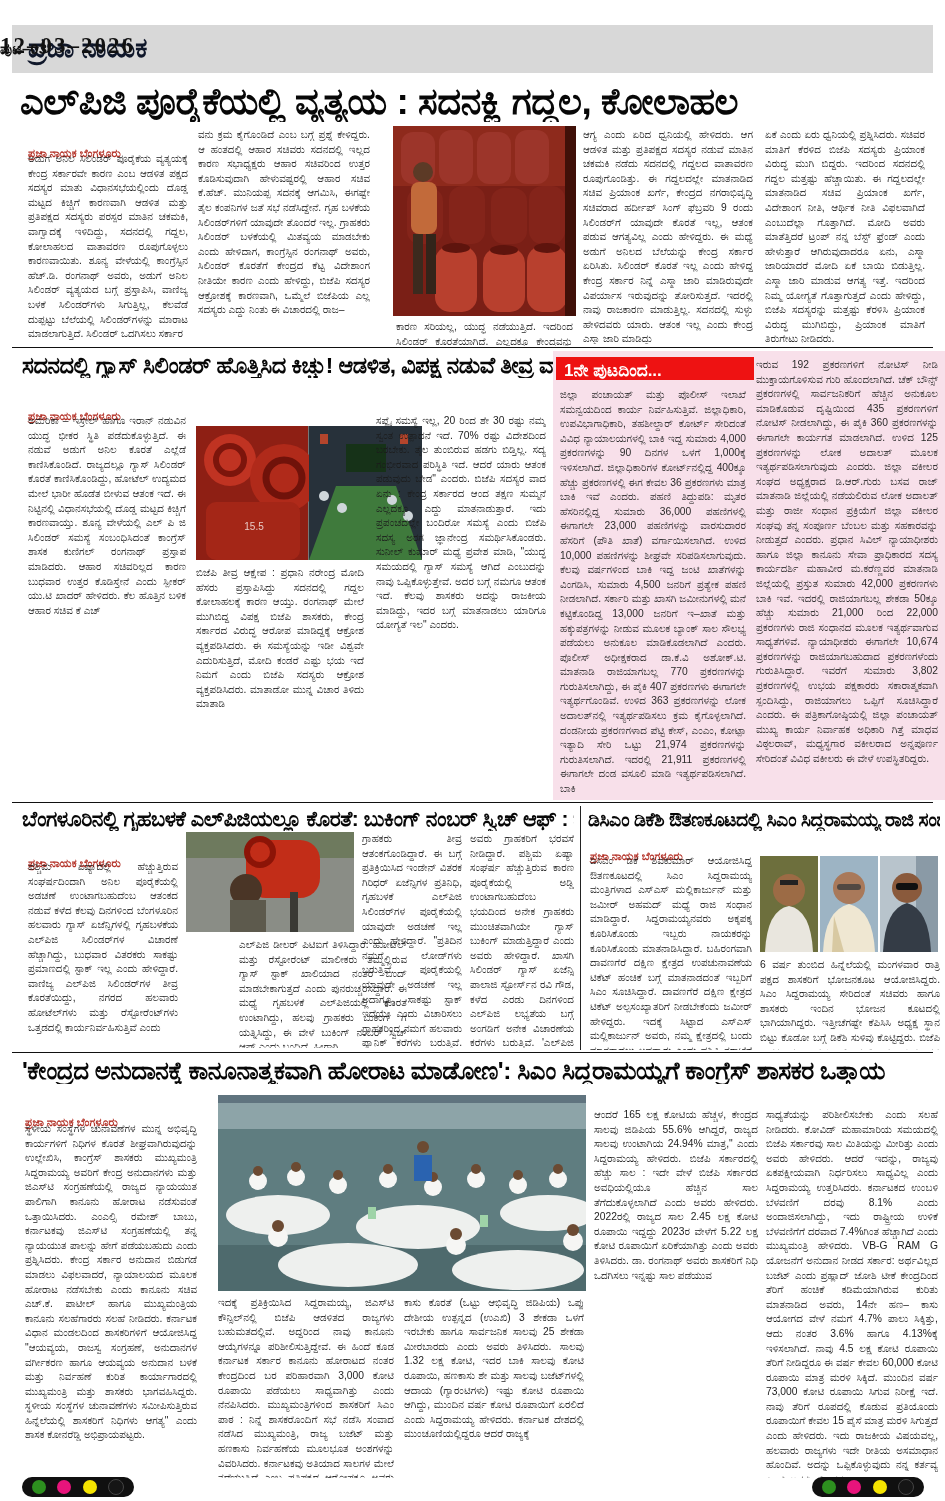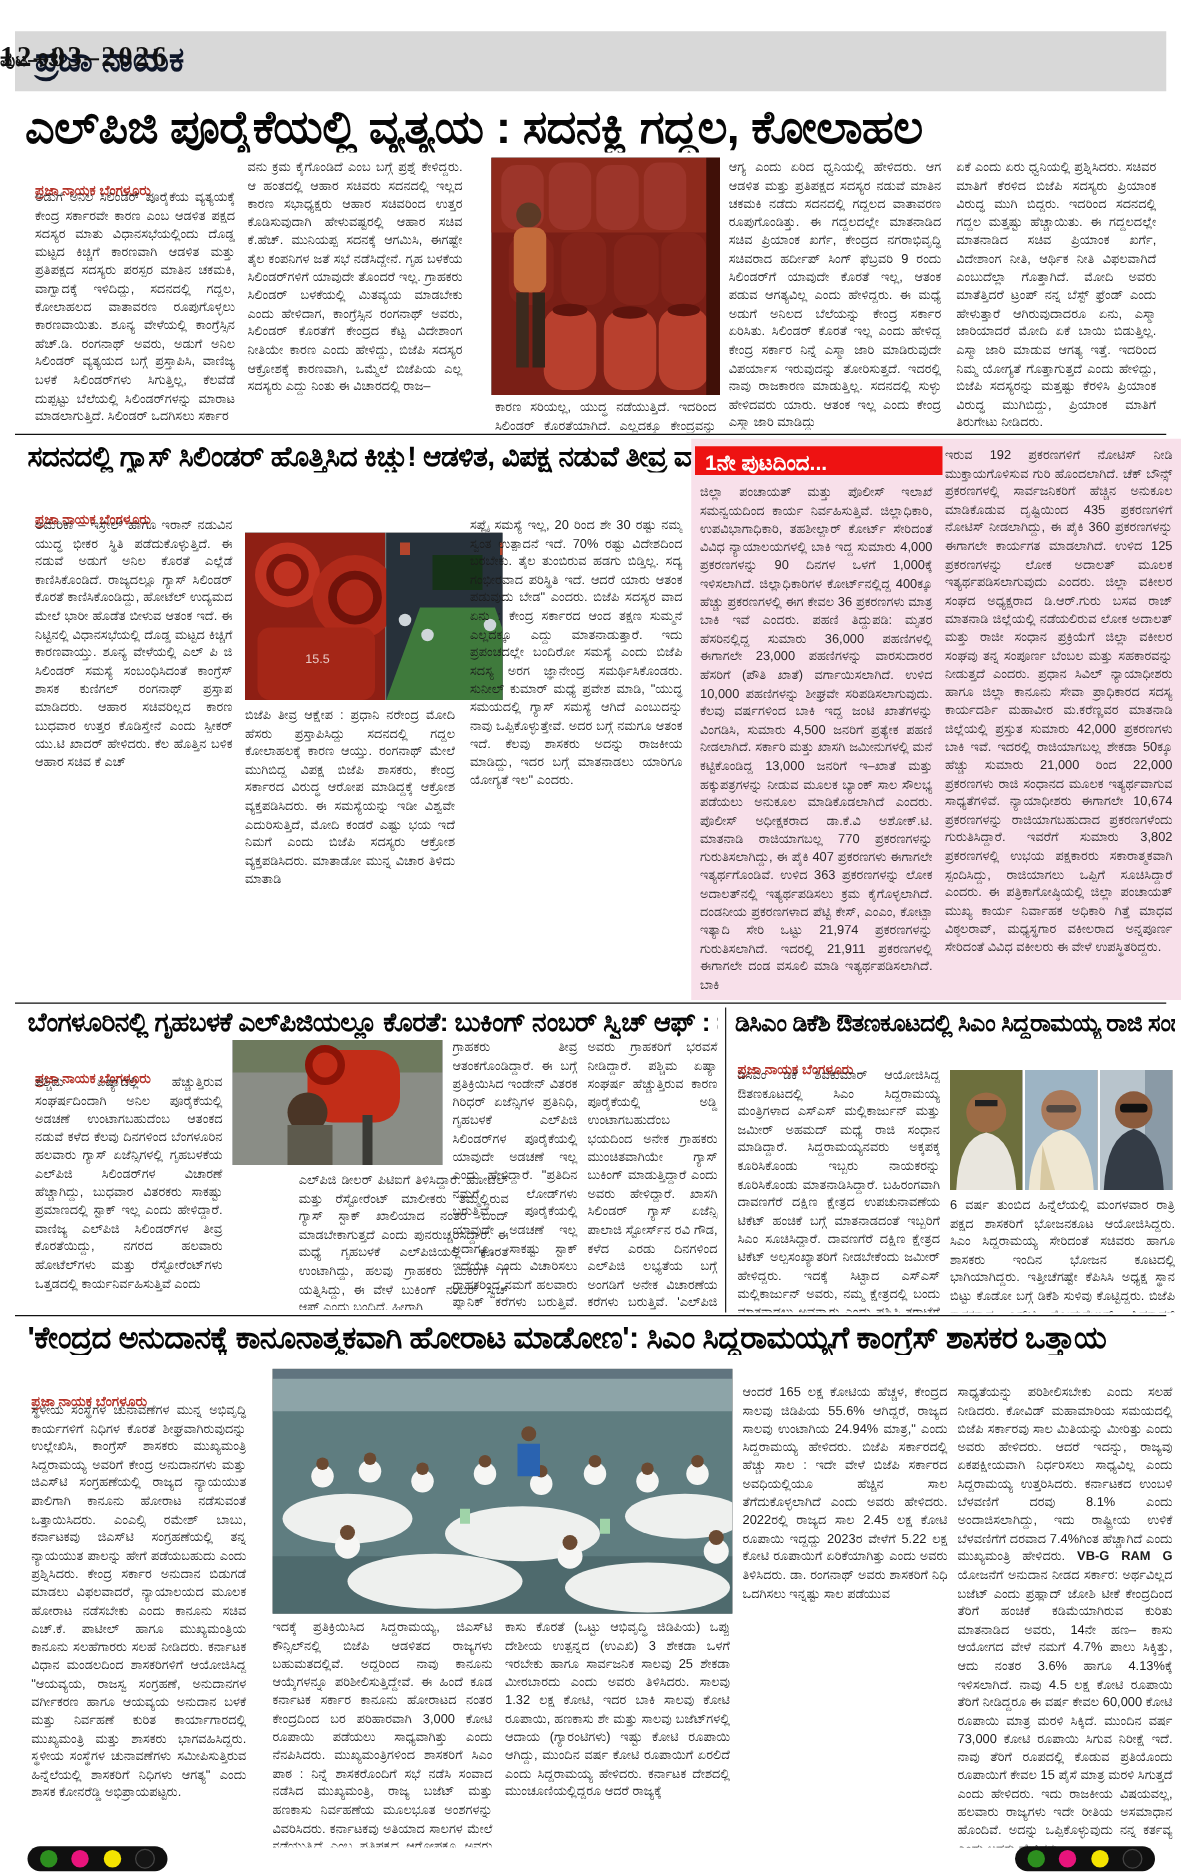--- a/index.html
+++ b/index.html
@@ -32,21 +32,21 @@
   .pinkcol{color:#2a2a2a;}
   
   .photo{overflow:hidden;background:#777;}
   
   .marks{height:20px;width:112px;background:#101010;border-radius:10px;display:flex;
          align-items:center;justify-content:space-around;padding:0 4px;box-sizing:border-box;}
   .dot{width:14px;height:14px;border-radius:50%;display:inline-block;}
   .dot.g{background:#2d8f1f;} .dot.m{background:#e8147c;} .dot.y{background:#f5e400;}
   .dot.k{background:#151515;border:1px solid #444;}
   .vline{background:#222;width:1px;}
-  .inlinebold{font-weight:bold;}
+  .inlinebold{font-weight:normal;}
 </style>
 </head>
 <body>
 
 <div id="page">
 
   <div class="abs" id="band"></div>
   <div class="abs" id="masthead">ಪ್ರಜಾ ನಾಯಕ</div>
   <div class="abs" id="pdate">12–03–2026</div>
   <div class="abs" id="pageno">ಪುಟ–03</div>
@@ -93,21 +93,21 @@
 
   <div class="abs col" style="left:583px;top:128px;width:170px;height:216px;">ಆಗ್ಯ ಎಂದು ಏರಿದ ಧ್ವನಿಯಲ್ಲಿ ಹೇಳಿದರು. ಆಗ ಆಡಳಿತ ಮತ್ತು ಪ್ರತಿಪಕ್ಷದ ಸದಸ್ಯರ ನಡುವೆ ಮಾತಿನ ಚಕಮಕಿ ನಡೆದು ಸದನದಲ್ಲಿ ಗದ್ದಲದ ವಾತಾವರಣ ರೂಪುಗೊಂಡಿತ್ತು. ಈ ಗದ್ದಲದಲ್ಲೇ ಮಾತನಾಡಿದ ಸಚಿವ ಪ್ರಿಯಾಂಕ ಖರ್ಗೆ, ಕೇಂದ್ರದ ನಗರಾಭಿವೃದ್ಧಿ ಸಚಿವರಾದ ಹರ್ದೀಪ್ ಸಿಂಗ್ ಫೆಬ್ರವರಿ 9 ರಂದು ಸಿಲಿಂಡರ್‌ಗೆ ಯಾವುದೇ ಕೊರತೆ ಇಲ್ಲ, ಆತಂಕ ಪಡುವ ಆಗತ್ಯವಿಲ್ಲ ಎಂದು ಹೇಳಿದ್ದರು. ಈ ಮಧ್ಯೆ ಅಡುಗೆ ಅನಿಲದ ಬೆಲೆಯನ್ನು ಕೇಂದ್ರ ಸರ್ಕಾರ ಏರಿಸಿತು. ಸಿಲಿಂಡರ್ ಕೊರತೆ ಇಲ್ಲ ಎಂದು ಹೇಳಿದ್ದ ಕೇಂದ್ರ ಸರ್ಕಾರ ನಿನ್ನೆ ಎಸ್ಮಾ ಜಾರಿ ಮಾಡಿರುವುದೇ ವಿಪರ್ಯಾಸ ಇರುವುದನ್ನು ತೋರಿಸುತ್ತದೆ. ಇದರಲ್ಲಿ ನಾವು ರಾಜಕಾರಣ ಮಾಡುತ್ತಿಲ್ಲ. ಸದನದಲ್ಲಿ ಸುಳ್ಳು ಹೇಳಿದವರು ಯಾರು. ಆತಂಕ ಇಲ್ಲ ಎಂದು ಕೇಂದ್ರ ಎಸ್ಮಾ ಜಾರಿ ಮಾಡಿದ್ದು</div>
   <div class="abs col" style="left:765px;top:128px;width:160px;height:216px;">ಏಕೆ ಎಂದು ಏರು ಧ್ವನಿಯಲ್ಲಿ ಪ್ರಶ್ನಿಸಿದರು. ಸಚಿವರ ಮಾತಿಗೆ ಕೆರಳಿದ ಬಿಜೆಪಿ ಸದಸ್ಯರು ಪ್ರಿಯಾಂಕ ವಿರುದ್ಧ ಮುಗಿ ಬಿದ್ದರು. ಇದರಿಂದ ಸದನದಲ್ಲಿ ಗದ್ದಲ ಮತ್ತಷ್ಟು ಹೆಚ್ಚಾಯಿತು. ಈ ಗದ್ದಲದಲ್ಲೇ ಮಾತನಾಡಿದ ಸಚಿವ ಪ್ರಿಯಾಂಕ ಖರ್ಗೆ, ವಿದೇಶಾಂಗ ನೀತಿ, ಆರ್ಥಿಕ ನೀತಿ ವಿಫಲವಾಗಿದೆ ಎಂಬುದೆಲ್ಲಾ ಗೊತ್ತಾಗಿದೆ. ಮೋದಿ ಅವರು ಮಾತೆತ್ತಿದರೆ ಟ್ರಂಪ್ ನನ್ನ ಬೆಸ್ಟ್ ಫ್ರೆಂಡ್ ಎಂದು ಹೇಳುತ್ತಾರೆ ಆಗಿರುವುದಾದರೂ ಏನು, ಎಸ್ಮಾ ಜಾರಿಯಾದರೆ ಮೋದಿ ಏಕೆ ಬಾಯಿ ಬಿಡುತ್ತಿಲ್ಲ. ಎಸ್ಮಾ ಜಾರಿ ಮಾಡುವ ಆಗತ್ಯ ಇತ್ತೆ. ಇದರಿಂದ ನಿಮ್ಮ ಯೋಗ್ಯತೆ ಗೊತ್ತಾಗುತ್ತದೆ ಎಂದು ಹೇಳಿದ್ದು, ಬಿಜೆಪಿ ಸದಸ್ಯರನ್ನು ಮತ್ತಷ್ಟು ಕೆರಳಿಸಿ ಪ್ರಿಯಾಂಕ ವಿರುದ್ಧ ಮುಗಿಬಿದ್ದು, ಪ್ರಿಯಾಂಕ ಮಾತಿಗೆ ತಿರುಗೇಟು ನೀಡಿದರು.</div>
 
   <div class="abs rule" style="left:12px;top:347px;width:921px;height:1px;"></div>
 
   <div class="abs hl" id="hl-assembly">ಸದನದಲ್ಲಿ ಗ್ಯಾಸ್ ಸಿಲಿಂಡರ್ ಹೊತ್ತಿಸಿದ ಕಿಚ್ಚು! ಆಡಳಿತ, ವಿಪಕ್ಷ ನಡುವೆ ತೀವ್ರ ವಾಕ್ಸಮರ</div>
   <div class="abs byline" style="left:28px;top:394px;">ಪ್ರಜಾ ನಾಯಕ ಬೆಂಗಳೂರು</div>
   <div class="abs col" style="left:28px;top:414px;width:158px;height:384px;">ಅಮೆರಿಕಾ – ಇಸ್ರೇಲ್ ಹಾಗೂ ಇರಾನ್ ನಡುವಿನ ಯುದ್ಧ ಭೀಕರ ಸ್ಥಿತಿ ಪಡೆದುಕೊಳ್ಳುತ್ತಿದೆ. ಈ ನಡುವೆ ಅಡುಗೆ ಅನಿಲ ಕೊರತೆ ಎಲ್ಲೆಡೆ ಕಾಣಿಸಿಕೊಂಡಿದೆ. ರಾಜ್ಯದಲ್ಲೂ ಗ್ಯಾಸ್ ಸಿಲಿಂಡರ್ ಕೊರತೆ ಕಾಣಿಸಿಕೊಂಡಿದ್ದು, ಹೋಟೆಲ್ ಉದ್ಯಮದ ಮೇಲೆ ಭಾರೀ ಹೊಡೆತ ಬೀಳುವ ಆತಂಕ ಇದೆ. ಈ ನಿಟ್ಟಿನಲ್ಲಿ ವಿಧಾನಸಭೆಯಲ್ಲಿ ದೊಡ್ಡ ಮಟ್ಟದ ಕಿಚ್ಚಿಗೆ ಕಾರಣವಾಯ್ತು. ಶೂನ್ಯ ವೇಳೆಯಲ್ಲಿ ಎಲ್ ಪಿ ಜಿ ಸಿಲಿಂಡರ್ ಸಮಸ್ಯೆ ಸಂಬಂಧಿಸಿದಂತೆ ಕಾಂಗ್ರೆಸ್ ಶಾಸಕ ಕುಣಿಗಲ್ ರಂಗನಾಥ್ ಪ್ರಸ್ತಾಪ ಮಾಡಿದರು. ಆಹಾರ ಸಚಿವರಿಲ್ಲದ ಕಾರಣ ಬುಧವಾರ ಉತ್ತರ ಕೊಡಿಸ್ತೇನೆ ಎಂದು ಸ್ಪೀಕರ್ ಯು.ಟಿ ಖಾದರ್ ಹೇಳಿದರು. ಕೆಲ ಹೊತ್ತಿನ ಬಳಿಕ ಆಹಾರ ಸಚಿವ ಕೆ ಎಚ್</div>
 
-  <div class="abs photo" style="left:196px;top:426px;width:206px;height:134px;">
+  <div class="abs photo" style="left:196px;top:426px;width:226px;height:134px;">
     <svg width="226" height="134" xmlns="http://www.w3.org/2000/svg">
       <rect width="112" height="134" fill="#8e1f14"></rect>
       <circle cx="34" cy="34" r="26" fill="#c03322"></circle>
         <circle cx="34" cy="34" r="14" fill="none" stroke="#7c150c" stroke-width="6"></circle>
       <circle cx="88" cy="52" r="34" fill="#b02a1a"></circle>
         <circle cx="88" cy="52" r="18" fill="none" stroke="#70120a" stroke-width="7"></circle>
       <rect x="10" y="76" width="94" height="58" rx="10" fill="#a42617"></rect>
       <text x="58" y="104" font-size="10" fill="#e8c9c4" text-anchor="middle" font-family="Liberation Sans, sans-serif">15.5</text>
       <rect x="113" y="0" width="113" height="134" fill="#27313a"></rect>
       <polygon points="113,134 226,134 200,60 140,60" fill="#3f7a3c"></polygon>

